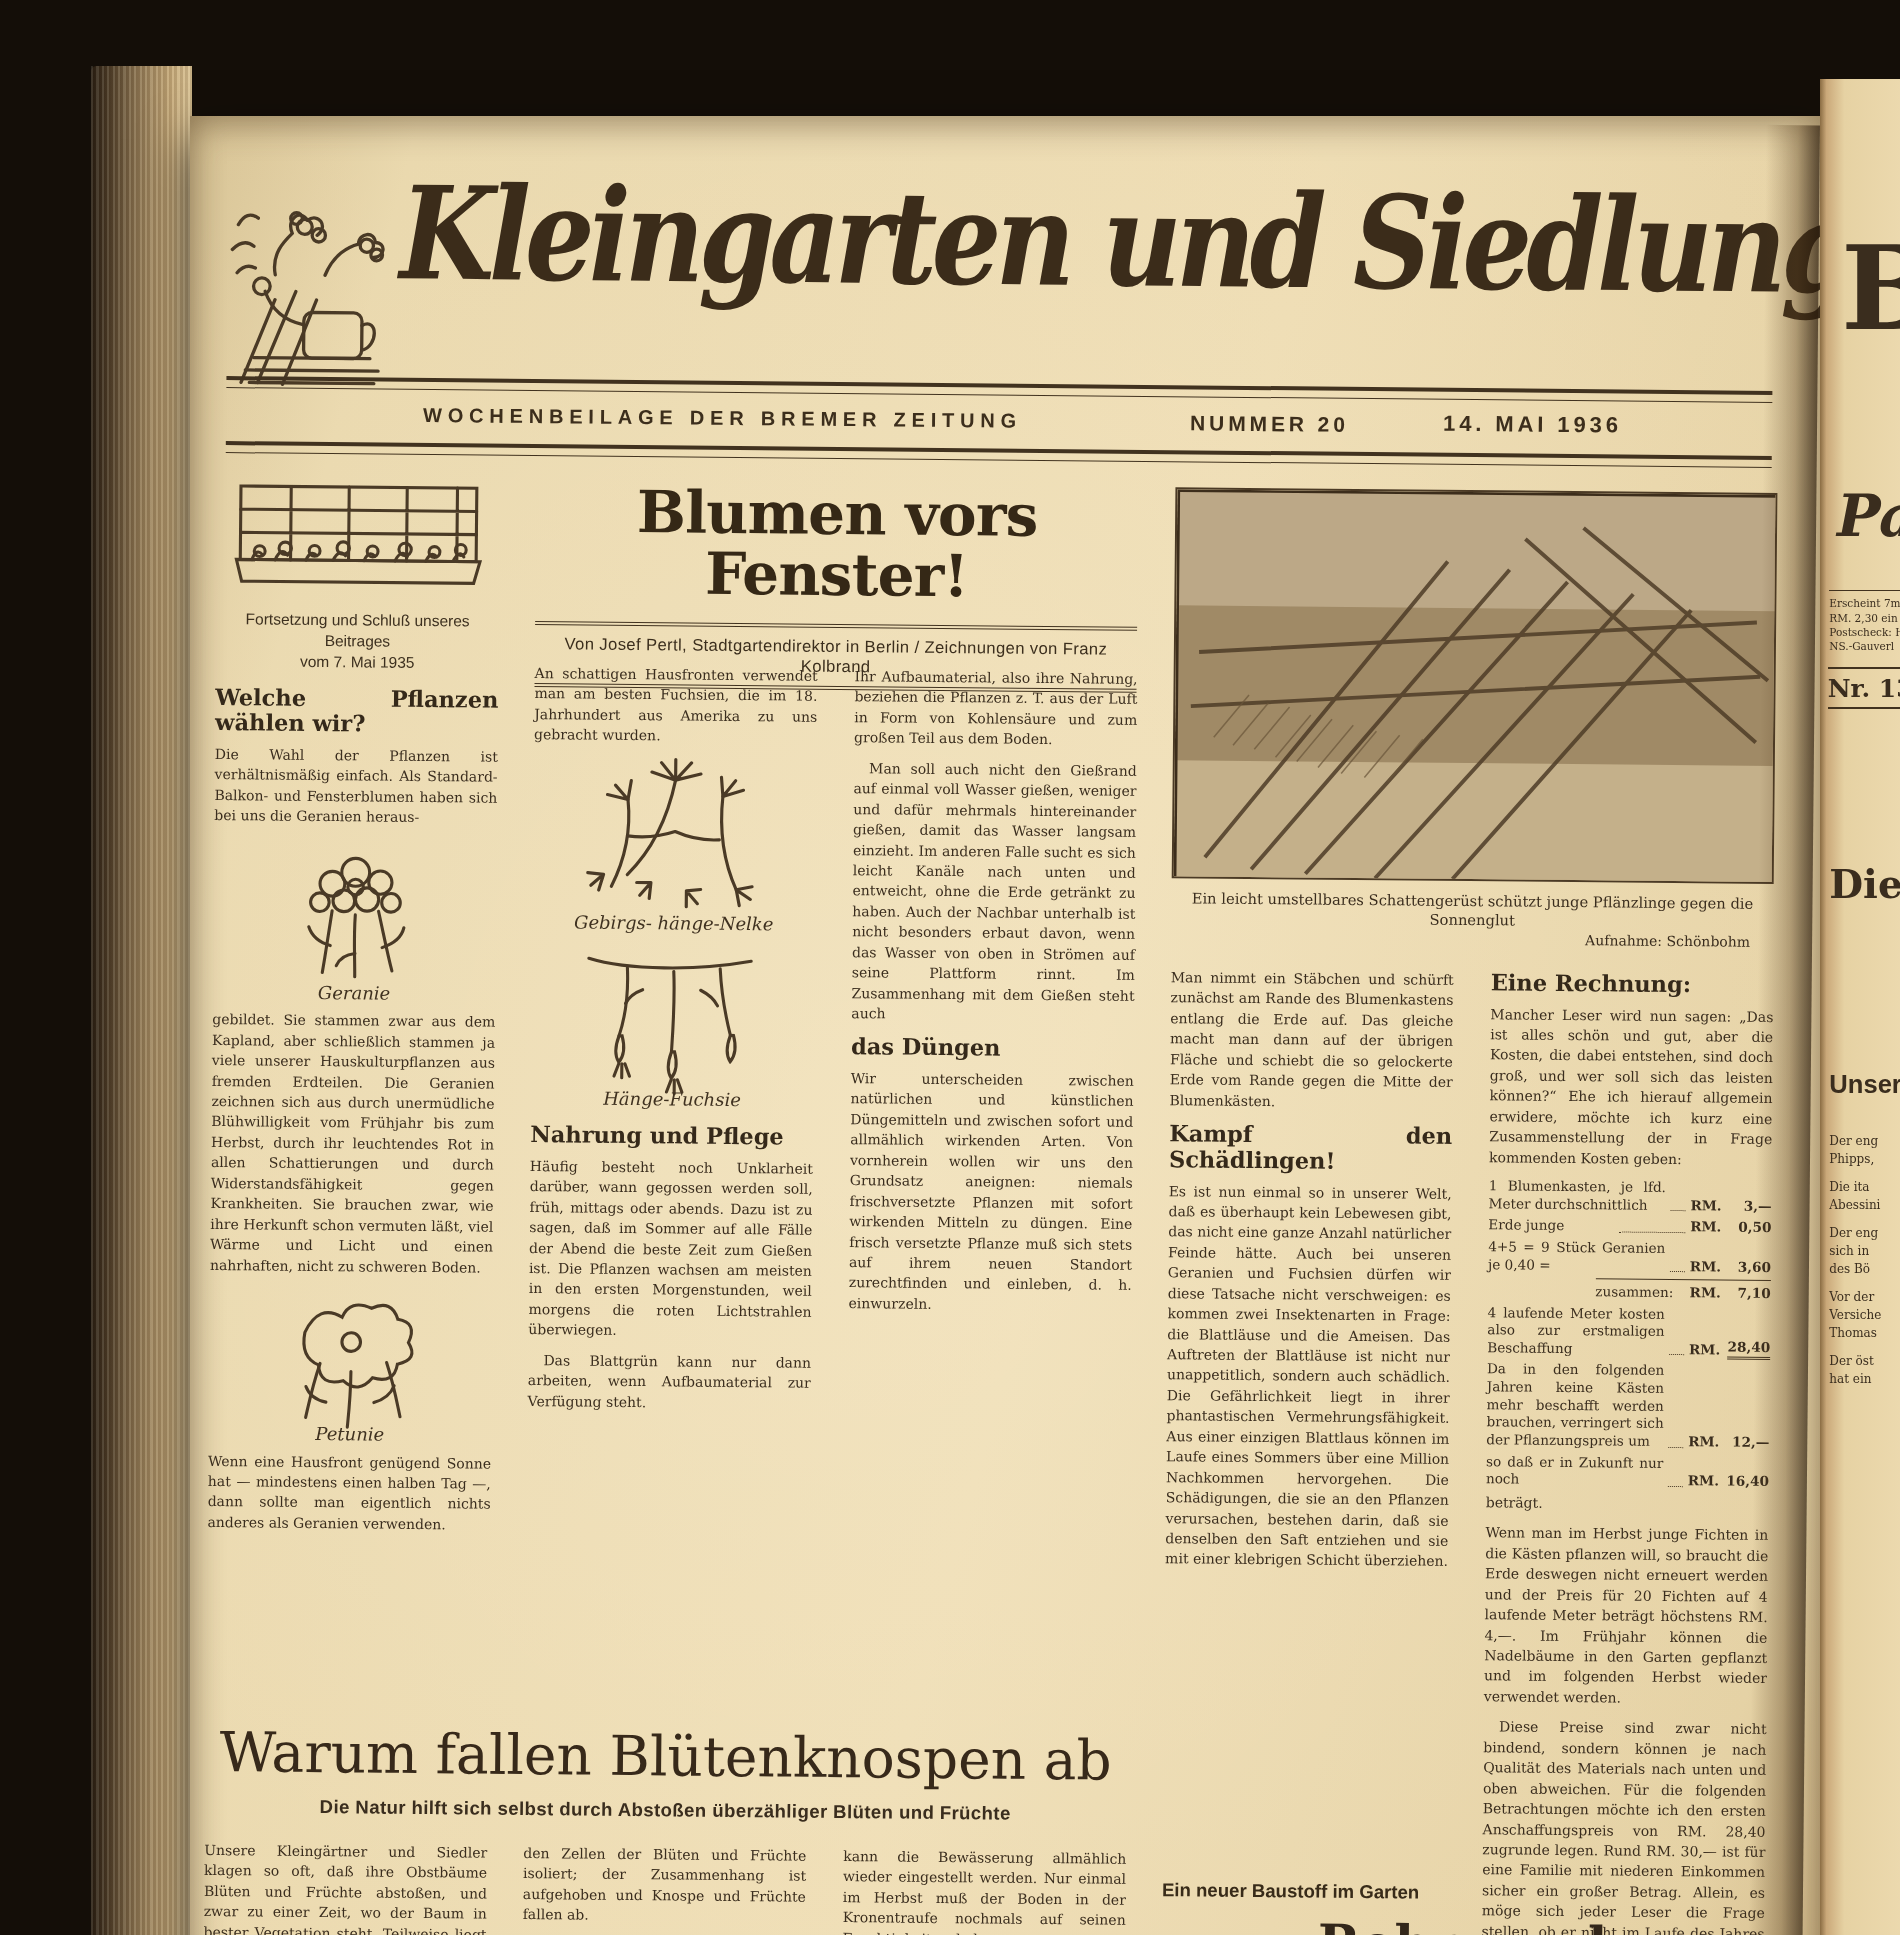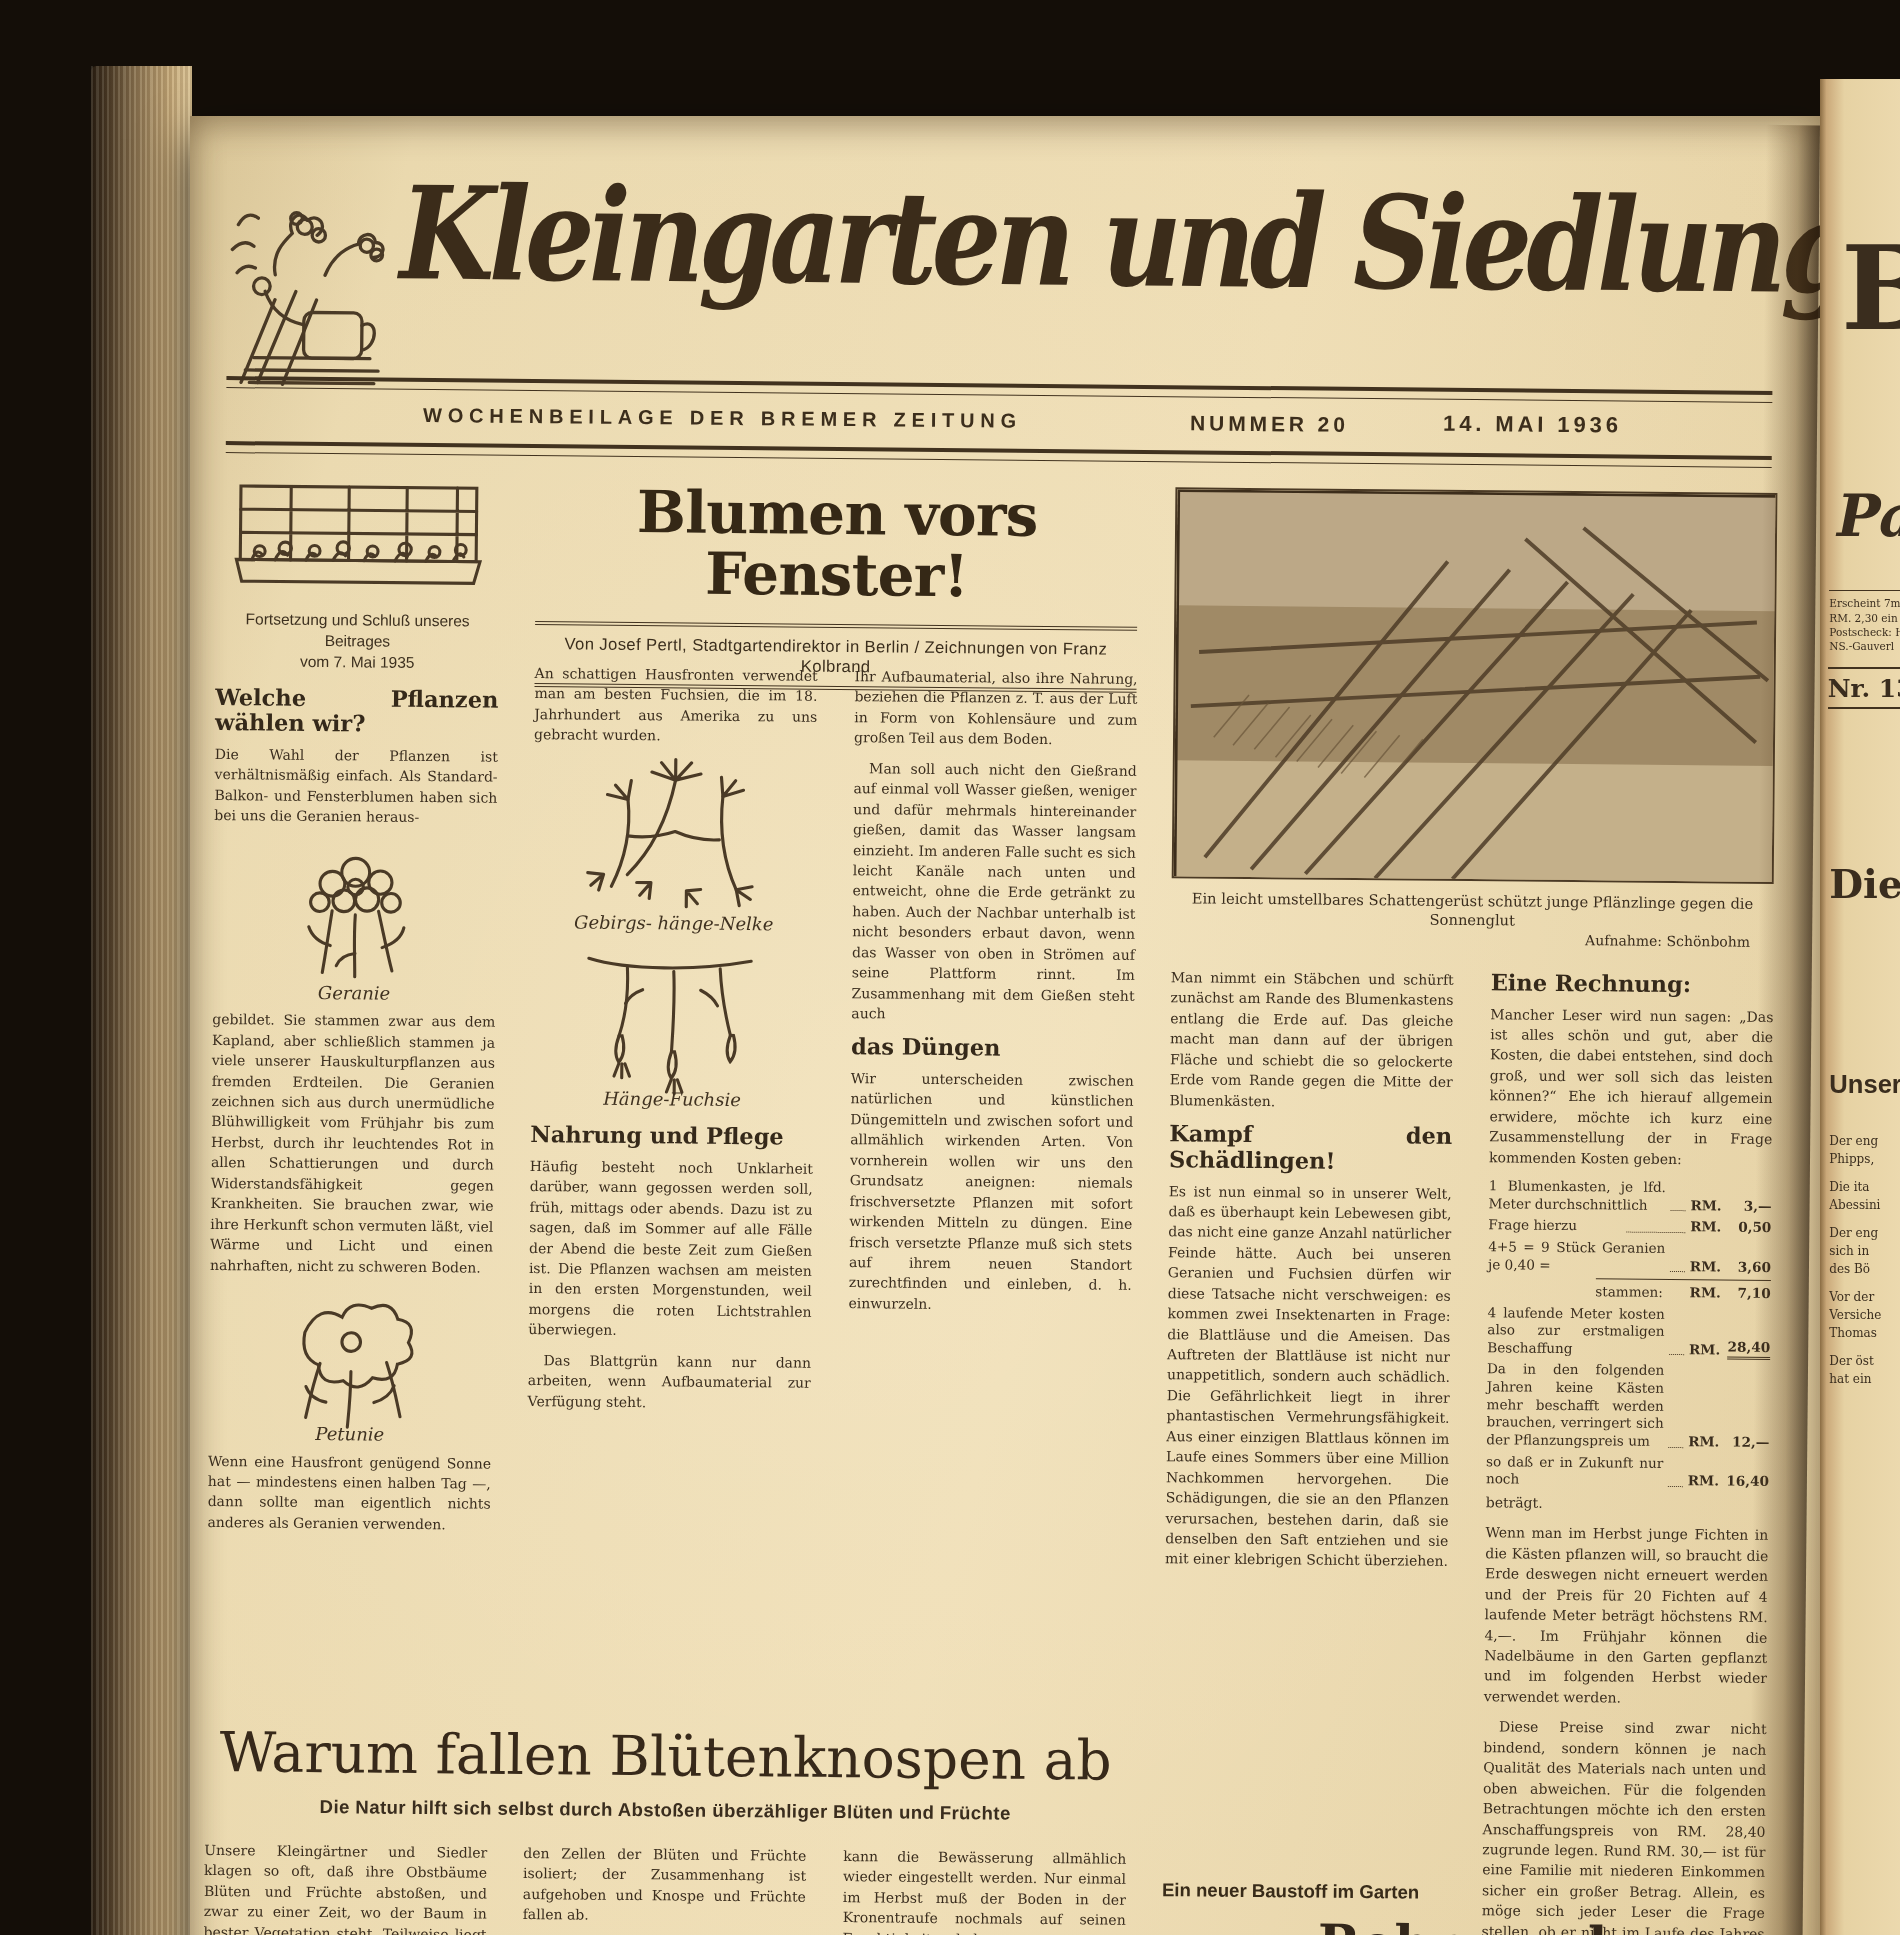--- a/index.html
+++ b/index.html
@@ -269,35 +269,35 @@
     <div>
 
         <div class="cost-row">
           <span class="cost-label">1 Blumenkasten, je lfd. Meter durchschnittlich</span>
           <span class="cost-leader"></span>
           <span class="cost-cur">RM.</span>
           <span class="cost-val">3,—</span>
         </div>
 
         <div class="cost-row">
-          <span class="cost-label">Frage hierzu</span>
+          <span class="cost-label">Erde junge</span>
           <span class="cost-leader"></span>
           <span class="cost-cur">RM.</span>
           <span class="cost-val">0,50</span>
         </div>
 
         <div class="cost-row">
           <span class="cost-label">4+5 = 9 Stück Geranien je 0,40 =</span>
           <span class="cost-leader"></span>
           <span class="cost-cur">RM.</span>
           <span class="cost-val">3,60</span>
         </div>
 
         <div class="cost-row total">
-          <span class="cost-label">stammen:</span>
+          <span class="cost-label">zusammen:</span>
 
           <span class="cost-cur">RM.</span>
           <span class="cost-val">7,10</span>
         </div>
 
         <div class="cost-row grand">
           <span class="cost-label">4 laufende Meter kosten also zur erstmaligen Beschaffung</span>
           <span class="cost-leader"></span>
           <span class="cost-cur">RM.</span>
           <span class="cost-val">28,40</span>

